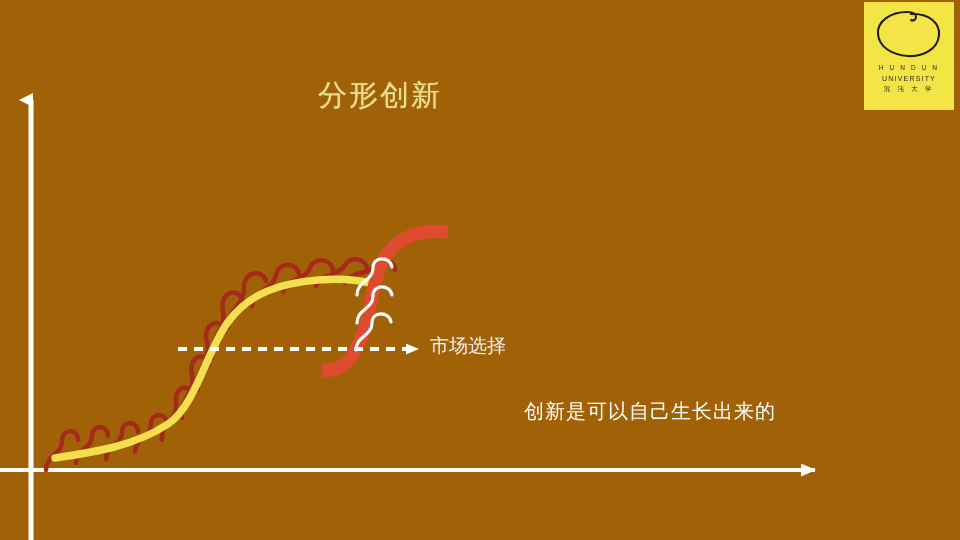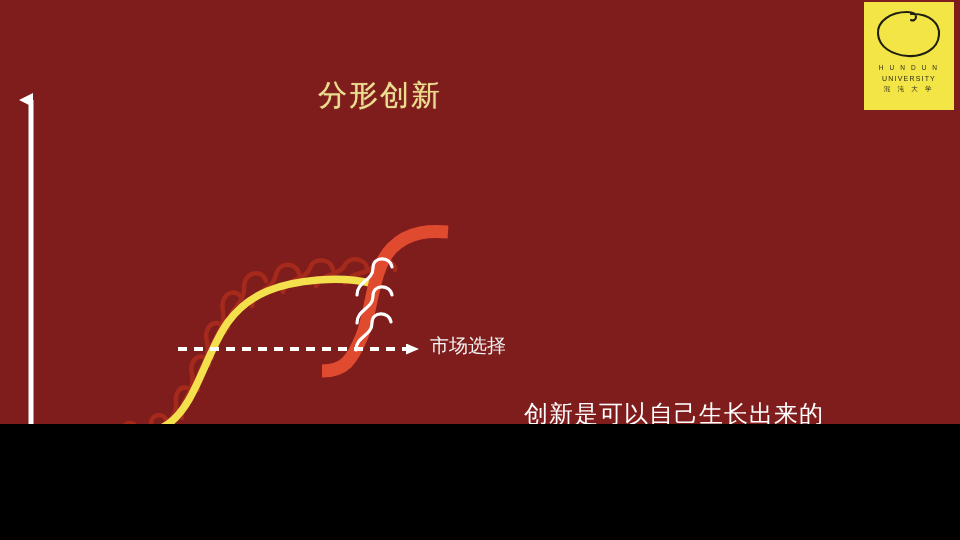--- a/index.html
+++ b/index.html
@@ -1,17 +1,17 @@
 <!DOCTYPE html>
 <html><head>
 <meta charset="utf-8">
 <style>
   html,body{margin:0;padding:0;background:#000;}
   body{width:960px;height:540px;overflow:hidden;font-family:"Liberation Sans",sans-serif;}
-  #slide{position:relative;width:960px;height:424px;background:#7f1d1d;overflow:hidden;}
+  #slide{position:relative;width:960px;height:540px;background:#a16207;overflow:hidden;}
 
   
   #title{
     position:absolute;left:0;top:76px;width:760px;
     text-align:center;
     font-family:"Liberation Serif",serif;
     font-size:29px;letter-spacing:2px;font-weight:400;
     color:#ecdd93;
     text-shadow:0 0 1px #d8c87a;
     white-space:nowrap;
@@ -37,21 +37,21 @@
 
   
   #market-label{
     position:absolute;left:430px;top:333px;
     font-family:Liberation Serif, serif;
     font-size:19px;color:#f2f2f2;white-space:nowrap;
   }
   #bottom-note{
     position:absolute;left:524px;top:398px;
     font-family:Liberation Serif, serif;
-    font-size:24px;color:#ffffff;white-space:nowrap;letter-spacing:1px;text-align:right;
+    font-size:20px;color:#ffffff;white-space:nowrap;letter-spacing:1px;text-align:right;
   }
 </style>
 </head>
 <body>
 
 <div id="slide">
 
   <svg id="plot" viewBox="0 0 960 540" xmlns="http://www.w3.org/2000/svg">
     <defs>
       <marker id="ah-up" markerWidth="14" markerHeight="14" refX="7" refY="12" orient="auto-start-reverse" markerUnits="userSpaceOnUse">

